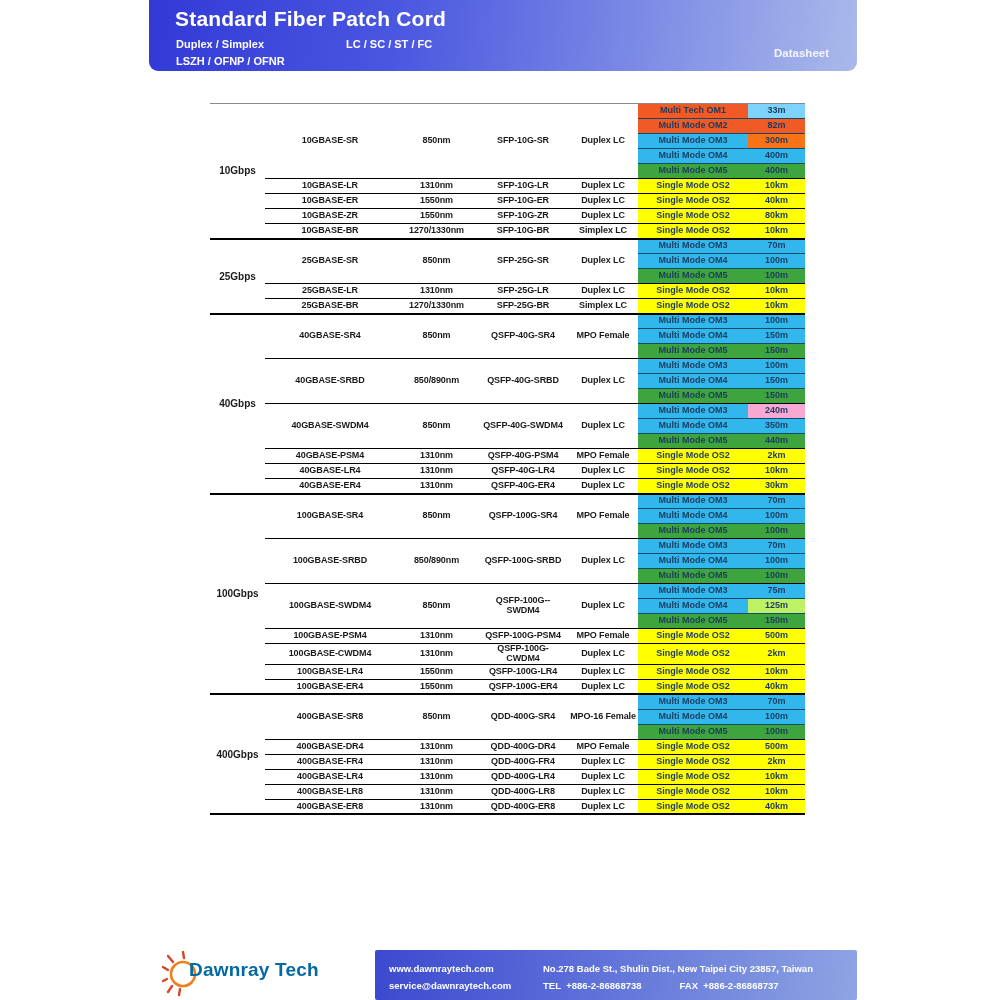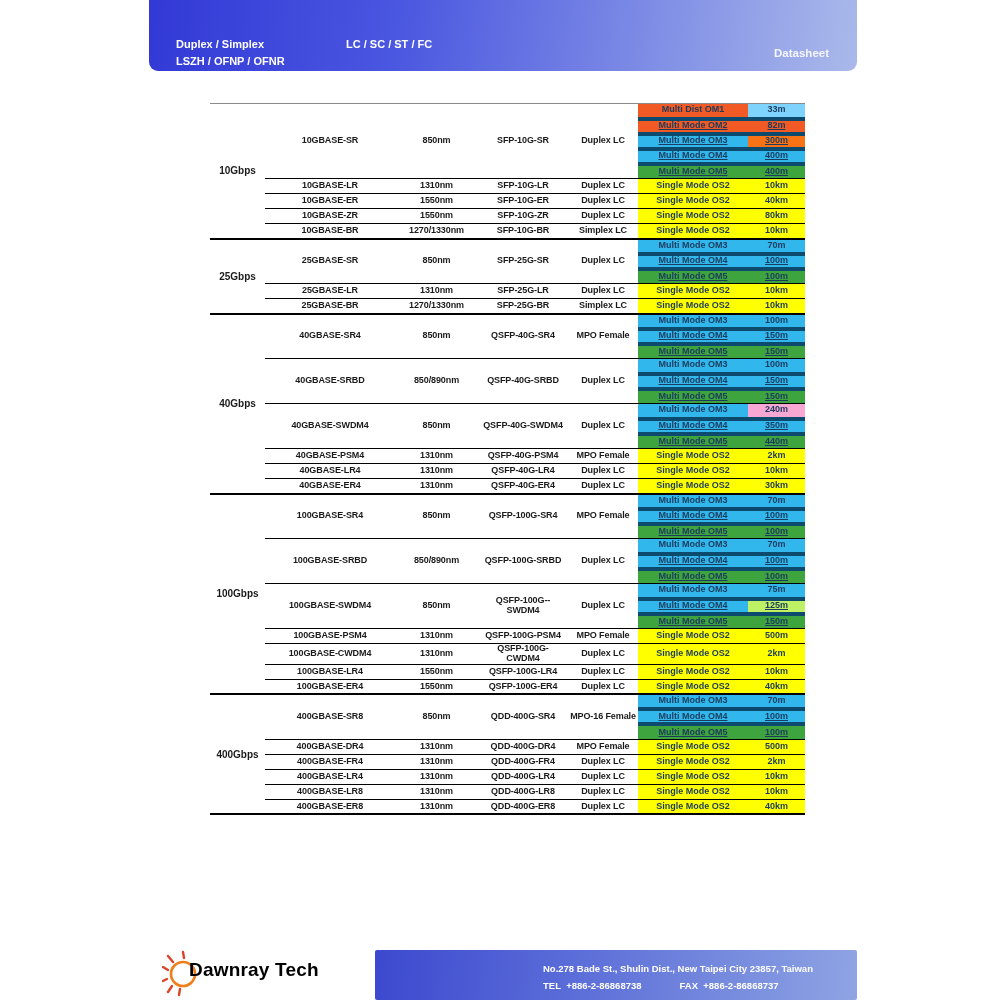--- a/index.html
+++ b/index.html
@@ -30,41 +30,42 @@
   table.fiber td{
     padding:0;margin:0;vertical-align:middle;text-align:center;
     font-weight:bold;line-height:1.1;overflow:hidden;
   }
   td.speed{font-size:10px;color:#1a1a1a;}
   td.info{font-size:9px;color:#1a1a1a;letter-spacing:-.1px;}
   td.part{white-space:pre-line;}
   td.mode,td.dist{font-size:9px;color:#1c3b5e;}
   .sec-top{border-top:2px solid #000;}
   .grp-top{border-top:1.5px solid #000;}
-  .row-top{border-top:4px solid #0c4a6e;text-decoration:underline;}
+  .row-top{border-top:1px solid #0c4a6e;}
   
   .logo{position:absolute;left:162px;top:948px;width:195px;height:50px;}
   .logo-text{
     position:absolute;left:27px;top:11px;font-size:19px;font-weight:bold;
-    color:#000000;letter-spacing:.2px;white-space:nowrap;
+    color:#0369a1;letter-spacing:.2px;white-space:nowrap;
   }
   .logo-sun{position:absolute;left:0;top:0;}
   .fbar{
     position:absolute;left:375px;top:950px;width:482px;height:50px;
     background:linear-gradient(95deg,#3c49cf 0%,#5a6cd8 40%,#8ea4e3 100%);
     color:#ffffff;font-size:9.5px;font-weight:bold;border-radius:2px;
   }
   .fbar .c1{position:absolute;left:14px;top:10px;line-height:17px;}
   .fbar .c2{position:absolute;left:168px;top:10px;line-height:17px;white-space:nowrap;}
   .fbar .telfax span.gap{display:inline-block;width:38px;}
 </style>
 </head>
 <body>
 
 <div class="banner">
+  <div class="banner-title">Standard Fiber Patch Cord</div>
   <div class="bsub l1">Duplex / Simplex</div>
   <div class="bsub l2">LSZH / OFNP / OFNR</div>
   <div class="bsub m1">LC / SC / ST / FC</div>
   <div class="bsub m2">Single Mode / Multi Mode</div>
   <div class="banner-badge">Datasheet</div>
 </div>
 
 <div class="tbl-wrap">
   <table class="fiber">
     <colgroup>
@@ -76,21 +77,21 @@
         <col style="width:110px">
         <col style="width:57px">
     </colgroup>
     <tbody>
         <tr>
           <td class="speed" rowspan="9">10Gbps</td>
           <td class="info" rowspan="5">10GBASE-SR</td>
           <td class="info" rowspan="5">850nm</td>
           <td class="info part" rowspan="5">SFP-10G-SR</td>
           <td class="info" rowspan="5">Duplex LC</td>
-          <td class="mode" style="background: rgb(241, 90, 36);">Multi Dist OM1</td>
+          <td class="mode" style="background: rgb(241, 90, 36);">Multi Tech OM1</td>
           <td class="dist" style="background: #7dd3fc;">33m</td>
         </tr>
         <tr>
           <td class="mode row-top" style="background: rgb(241, 90, 36);">Multi Mode OM2</td>
           <td class="dist row-top" style="background: rgb(241, 90, 36);">82m</td>
         </tr>
         <tr>
           <td class="mode row-top" style="background: rgb(49, 183, 236);">Multi Mode OM3</td>
           <td class="dist row-top" style="background: #f97316;">300m</td>
         </tr>
@@ -391,19 +392,23 @@
     <line x1="6" y1="22" x2="1" y2="19" stroke="#D9442B" stroke-width="2.4" stroke-linecap="round"></line>
     <line x1="5" y1="31" x2="1" y2="33" stroke="#D9442B" stroke-width="2.4" stroke-linecap="round"></line>
     <line x1="10" y1="38" x2="6" y2="44" stroke="#D9442B" stroke-width="2.4" stroke-linecap="round"></line>
     <line x1="18" y1="41" x2="17" y2="47" stroke="#D9442B" stroke-width="2.4" stroke-linecap="round"></line>
     <circle cx="21" cy="26" r="12" fill="none" stroke="#EF7F1A" stroke-width="2.6"></circle>
   </svg>
   <span class="logo-text">Dawnray Tech</span>
 </div>
 
 <div class="fbar">
+  <div class="c1">
+    <div>www.dawnraytech.com</div>
+    <div>service@dawnraytech.com</div>
+  </div>
   <div class="c2">
     <div>No.278 Bade St., Shulin Dist., New Taipei City 23857, Taiwan</div>
     <div class="telfax">
       <span>TEL</span>&nbsp;&nbsp;<span>+886-2-86868738</span><span class="gap"></span><span>FAX</span>&nbsp;&nbsp;<span>+886-2-86868737</span>
     </div>
   </div>
 </div>
 
 </body></html>

